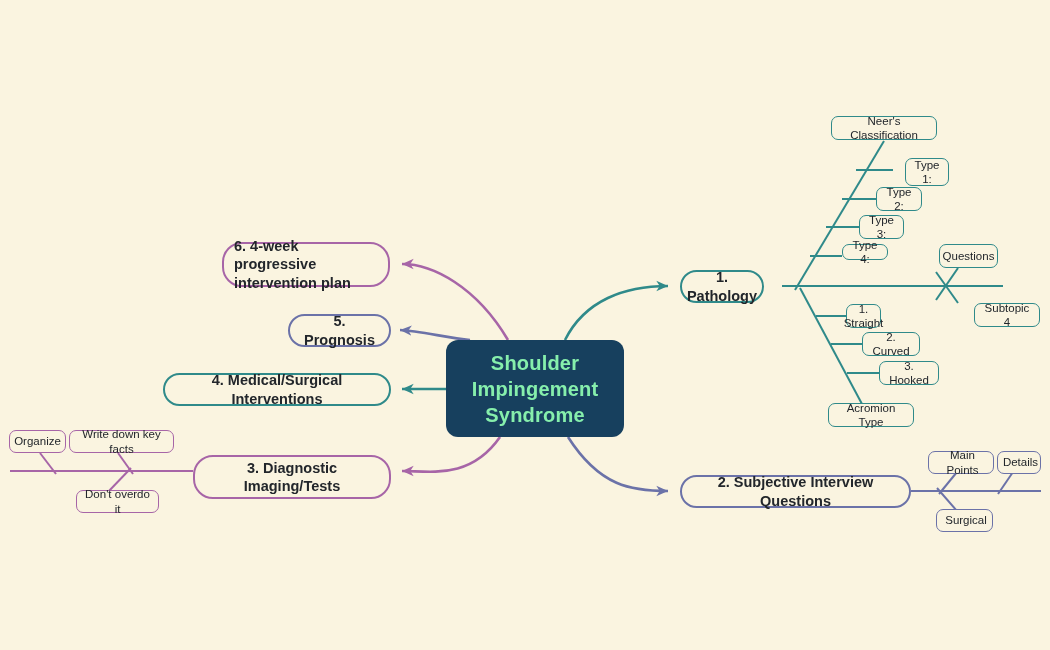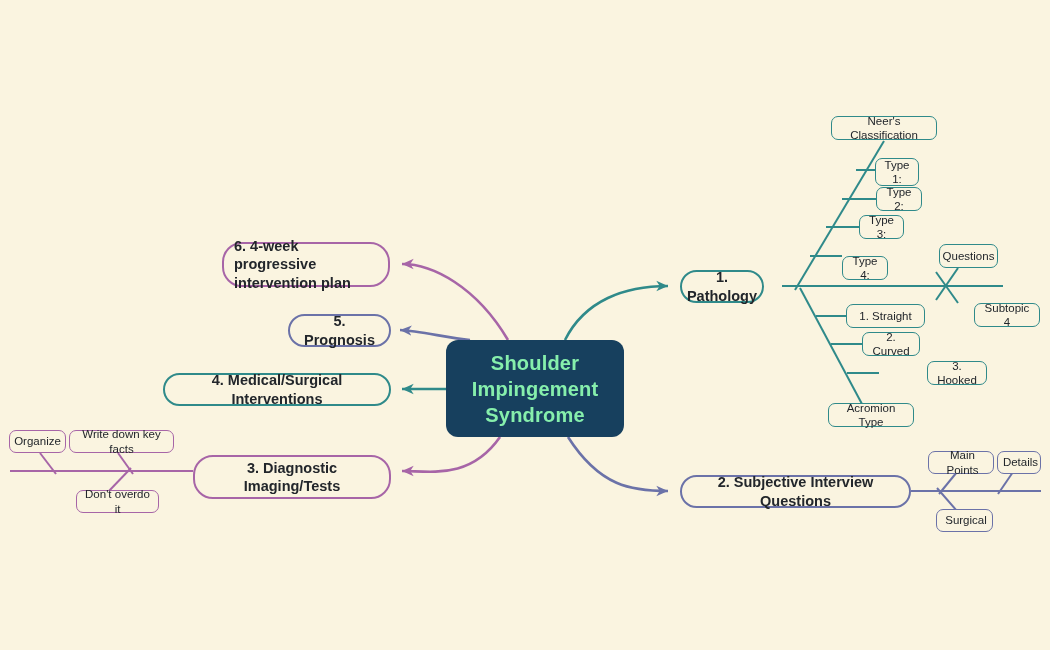--- a/index.html
+++ b/index.html
@@ -132,29 +132,29 @@
   <div class="node main t-purple" style="left:193px; top:455px; width:198px; height:44px;">3. Diagnostic Imaging/Tests</div>
 
   <div class="node main t-teal" style="left:163px; top:373px; width:228px; height:33px;">4. Medical/Surgical Interventions</div>
 
   <div class="node main t-slate" style="left:288px; top:314px; width:103px; height:33px;">5. Prognosis</div>
 
   <div class="node main t-purple two-line" style="left:222px; top:242px; width:168px; height:45px;">6. 4-week progressive
 intervention plan</div>
 
   <div class="node sub t-teal" style="left:831px; top:116px; width:106px; height:24px;">Neer's Classification</div>
-  <div class="node sub t-teal" style="left:875px; top:158px; width:44px; height:28px;">Type 1:</div>
+  <div class="node sub t-teal" style="left:905px; top:158px; width:44px; height:28px;">Type 1:</div>
   <div class="node sub t-teal" style="left:876px; top:187px; width:46px; height:24px;">Type 2:</div>
   <div class="node sub t-teal" style="left:859px; top:215px; width:45px; height:24px;">Type 3:</div>
-  <div class="node sub t-teal" style="left:842px; top:256px; width:46px; height:24px;">Type 4:</div>
+  <div class="node sub t-teal" style="left:842px; top:244px; width:46px; height:16px;">Type 4:</div>
   <div class="node sub t-teal" style="left:939px; top:244px; width:59px; height:24px;">Questions</div>
   <div class="node sub t-teal" style="left:939px; top:303px; width:66px; height:24px;margin-left:35px;">Subtopic 4</div>
-  <div class="node sub t-teal" style="left:846px; top:304px; width:79px; height:24px;">1. Straight</div>
+  <div class="node sub t-teal" style="left:846px; top:304px; width:35px; height:24px;">1. Straight</div>
   <div class="node sub t-teal" style="left:862px; top:332px; width:58px; height:24px;">2. Curved</div>
-  <div class="node sub t-teal" style="left:879px; top:361px; width:60px; height:24px;margin-left:48px;">3. Hooked</div>
+  <div class="node sub t-teal" style="left:879px; top:361px; width:60px; height:24px;">3. Hooked</div>
   <div class="node sub t-teal" style="left:828px; top:403px; width:86px; height:24px;">Acromion Type</div>
 
   <div class="node sub t-slate" style="left:928px; top:451px; width:66px; height:23px;">Main Points</div>
   <div class="node sub t-slate" style="left:997px; top:451px; width:44px; height:23px;">Details</div>
   <div class="node sub t-slate" style="left:936px; top:509px; width:57px; height:23px;">Surgical</div>
 
   <div class="node sub t-purple" style="left:9px; top:430px; width:57px; height:23px;">Organize</div>
   <div class="node sub t-purple" style="left:69px; top:430px; width:105px; height:23px;">Write down key facts</div>
   <div class="node sub t-purple" style="left:76px; top:490px; width:83px; height:23px;">Don't  overdo it</div>
 

